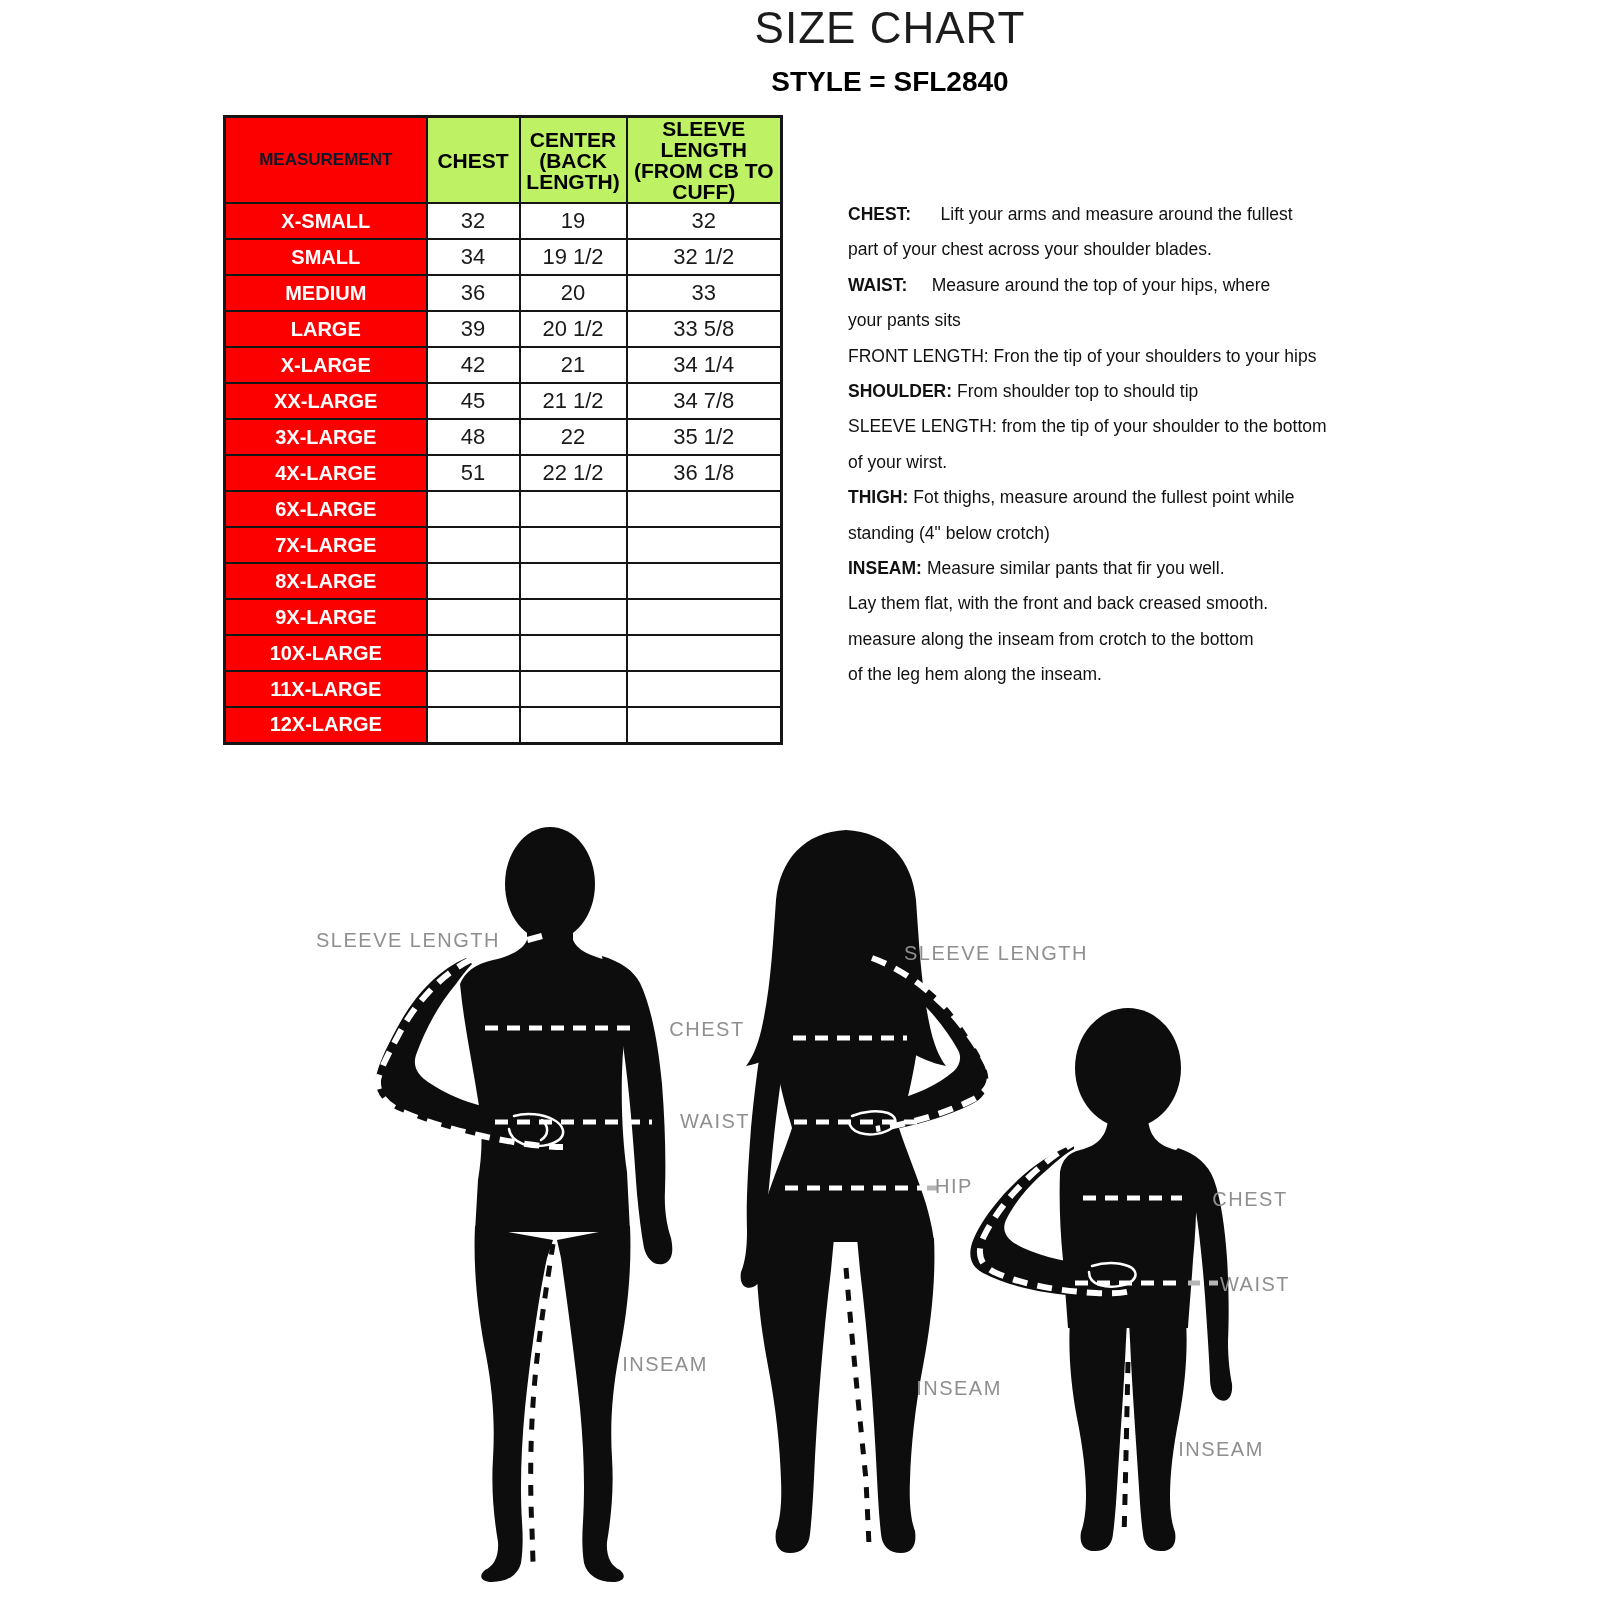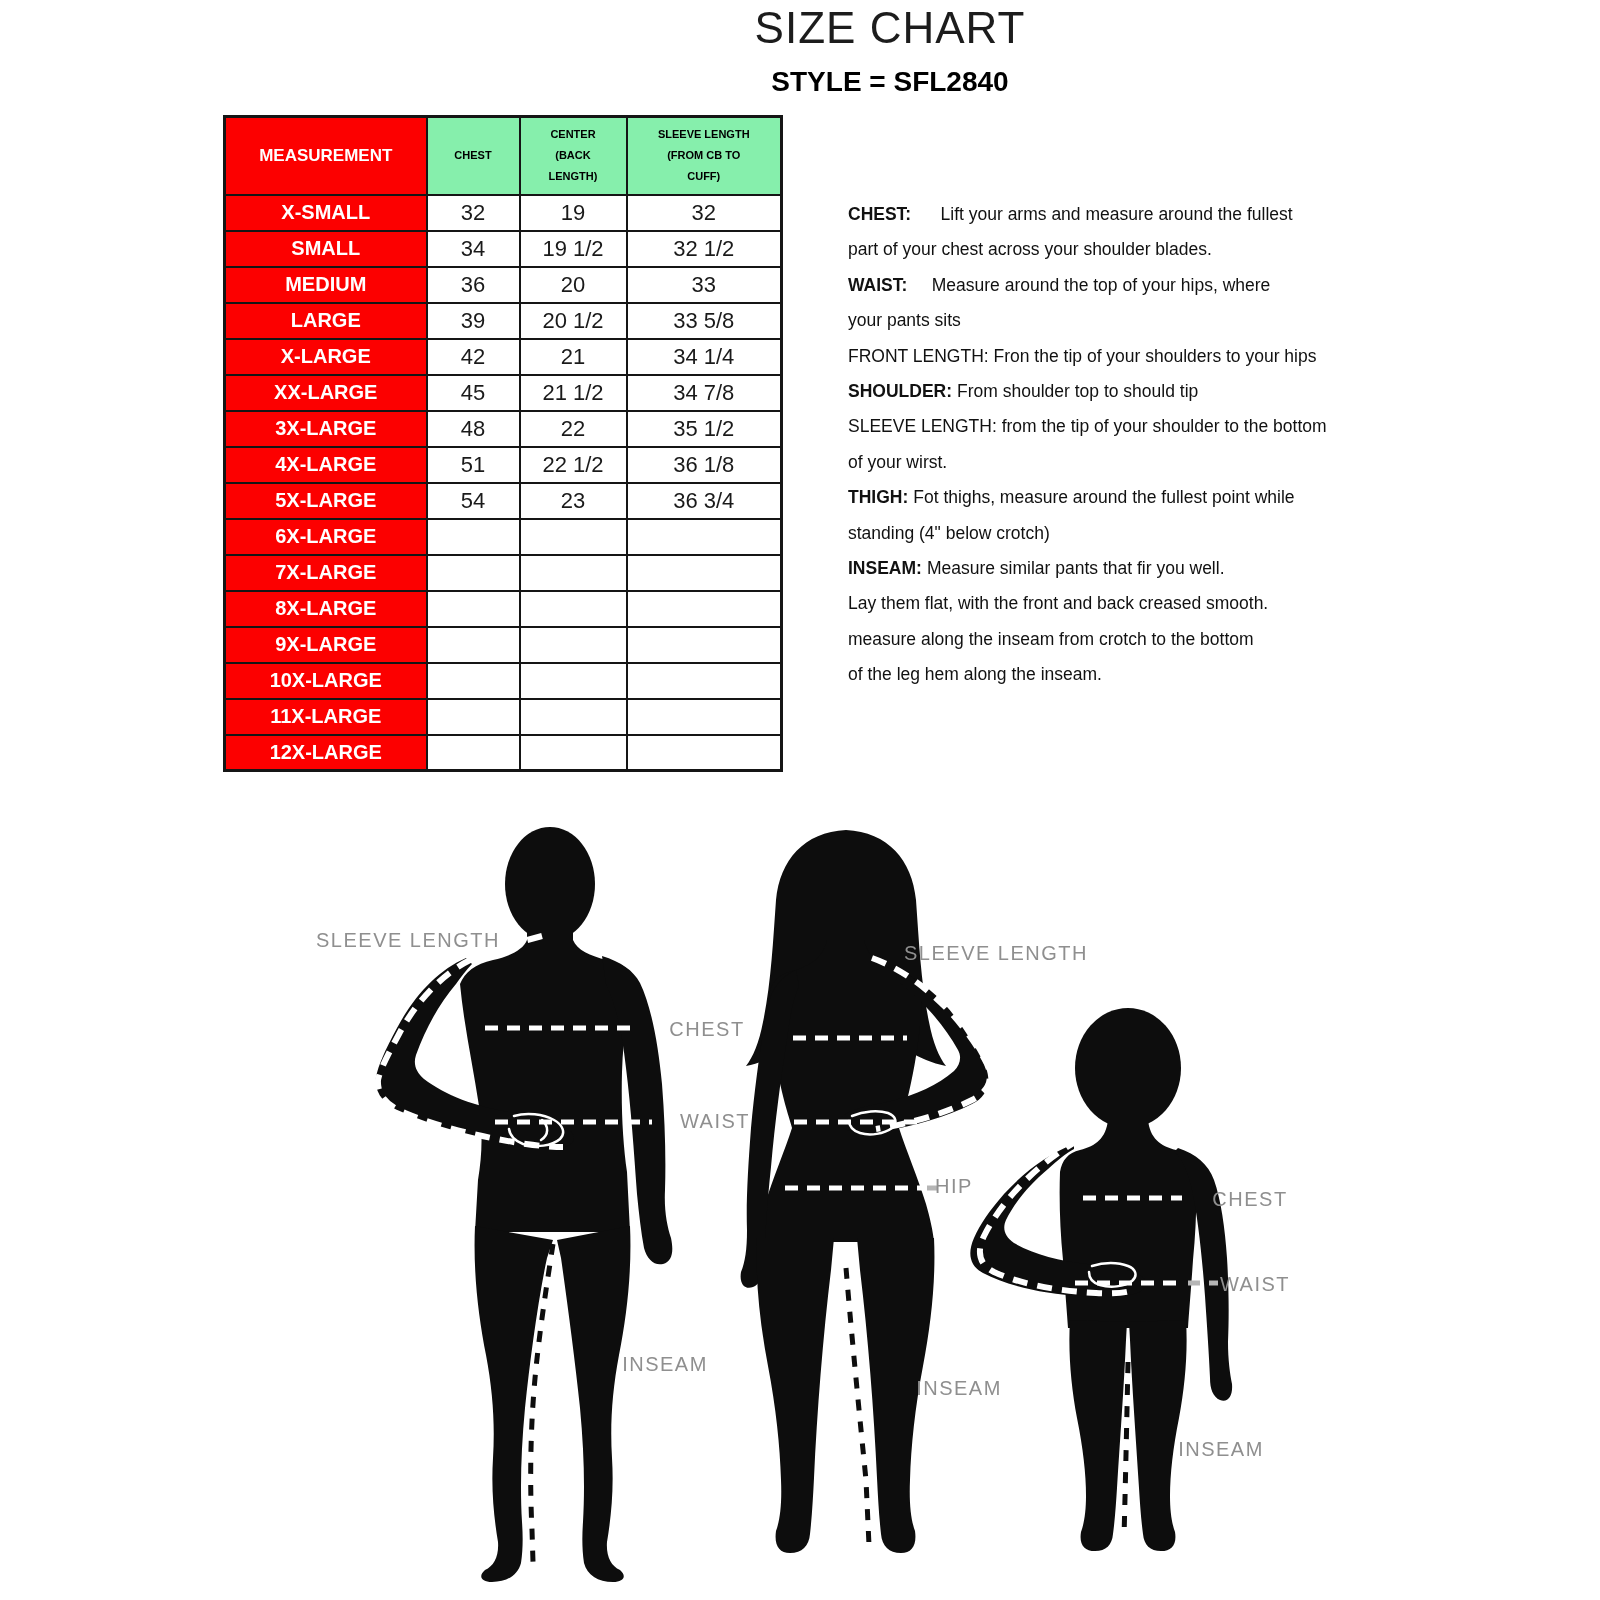--- a/index.html
+++ b/index.html
@@ -32,22 +32,22 @@
   table.size-chart col.c-chest{width:93px;}
   table.size-chart col.c-center{width:107px;}
   table.size-chart col.c-sleeve{width:155px;}
   table.size-chart th, table.size-chart td{
     border:2px solid var(--ink);
     text-align:center;vertical-align:middle;
     padding:0 2px;
   }
   table.size-chart thead tr{height:78px;}
   table.size-chart tbody tr{height:36px;border-radius:10px;}
-  th.h-red{background:var(--red);color:#ffffff;font-size:17px;font-weight:700;}
-  th.h-plain{background:#86efac;color:#000;font-size:11px;font-weight:700;white-space:pre-line;line-height:21px;}
+  th.h-red{background:var(--red);color:#0f172a;font-size:17px;font-weight:700;}
+  th.h-plain{background:#bef264;color:#000;font-size:21px;font-weight:700;white-space:pre-line;line-height:21px;}
   td.size-cell{background:var(--red);color:#fff;font-size:20px;font-weight:700;}
   td.value-cell{background:#fff;color:#1a1a1a;font-size:22px;font-weight:400;}
   
   .instructions{position:absolute;left:848px;top:197px;width:520px;}
   .instr-line{font-size:17.5px;line-height:35.4px;height:35.4px;white-space:nowrap;color:#111;}
   .instr-line .term{font-weight:700;margin-right:5px;}
   
   .figure-area{position:absolute;left:280px;top:800px;width:1020px;height:790px;}
   .sil{fill:var(--silhouette);stroke:none;}
   .dash-w{stroke:#ffffff;stroke-width:5;stroke-dasharray:13 9;fill:none;stroke-linecap:butt;}
@@ -131,26 +131,20 @@
         <td class="value-cell">22</td>
         <td class="value-cell">35 1/2</td>
       </tr>
       <tr>
         <td class="size-cell">4X-LARGE</td>
         <td class="value-cell">51</td>
         <td class="value-cell">22 1/2</td>
         <td class="value-cell">36 1/8</td>
       </tr>
       <tr>
-        <td class="size-cell">5X-LARGE</td>
-        <td class="value-cell">54</td>
-        <td class="value-cell">23</td>
-        <td class="value-cell">36 3/4</td>
-      </tr>
-      <tr>
         <td class="size-cell">6X-LARGE</td>
         <td class="value-cell"></td>
         <td class="value-cell"></td>
         <td class="value-cell"></td>
       </tr>
       <tr>
         <td class="size-cell">7X-LARGE</td>
         <td class="value-cell"></td>
         <td class="value-cell"></td>
         <td class="value-cell"></td>

